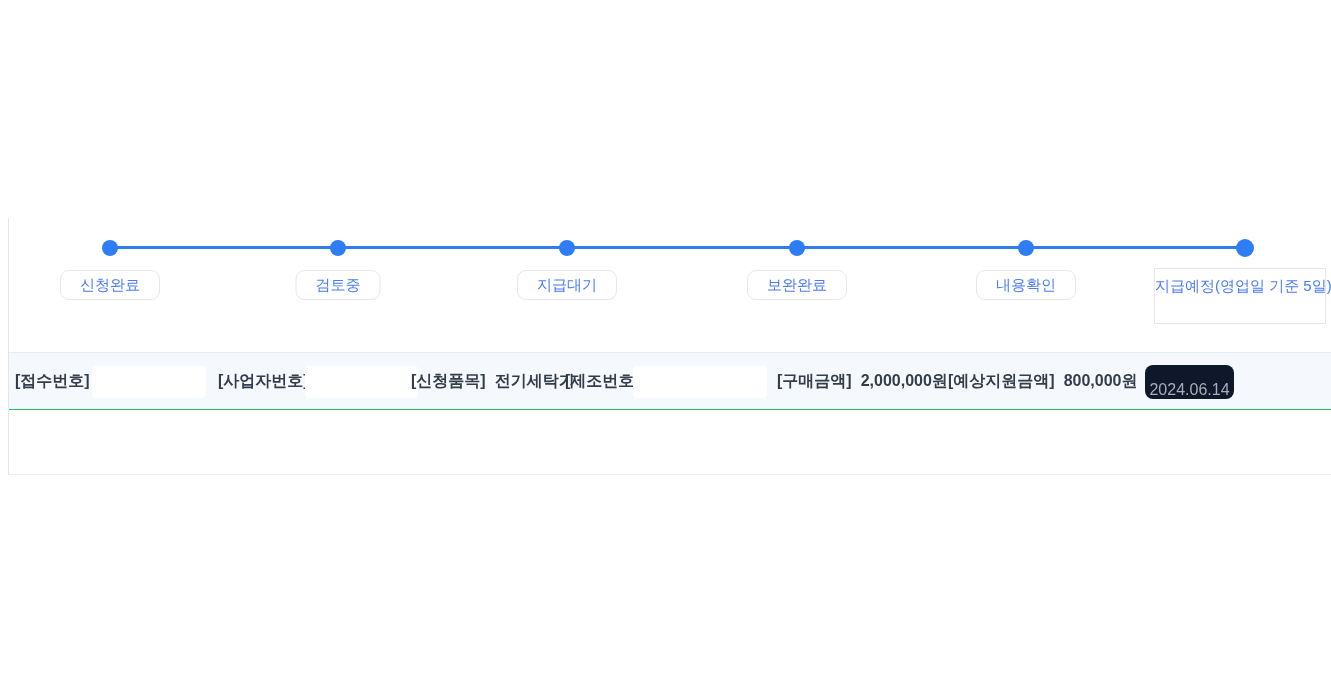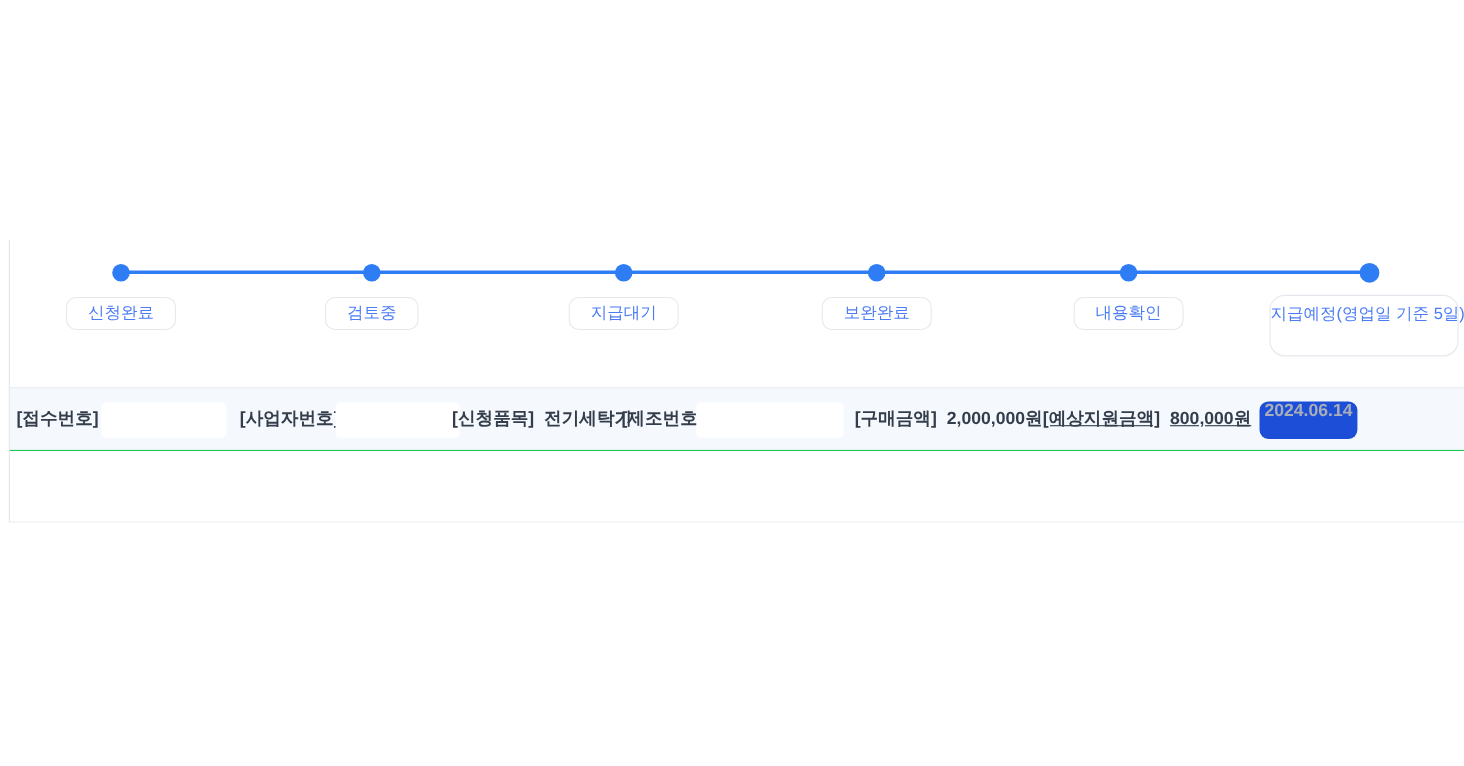--- a/index.html
+++ b/index.html
@@ -71,21 +71,21 @@
   .step-pill.p3 { left: 567px; }
   .step-pill.p4 { left: 797px; }
   .step-pill.p5 { left: 1026px; }
 
   .step-pill-final {
     position: absolute;
     left: 1154px; top: 268px;
     width: 172px; height: 56px;
     background: #ffffff;
     border: 1px solid #e5e8ed;
-    border-radius: 14px;
+    border-radius: 0;
     box-sizing: border-box;
     text-align: center;
     padding-top: 7px;
   }
   .step-pill-final .final-label {
     display: block;
     color: #4b7bf5;
     font-size: 15px;
     font-weight: 500;
     line-height: 20px;
@@ -119,45 +119,45 @@
     font-size: 16px;
     font-weight: 600;
     color: #333d4b;
     white-space: nowrap;
   }
   .field.f-receipt  { left: 6px; }
   .field.f-business { left: 209px; }
   .field.f-item     { left: 402px; justify-content: flex-end; }
   .field.f-serial   { left: 556px; }
   .field.f-purchase { left: 768px; align-items: flex-end; }
-  .field.f-support  { left: 939px; text-decoration: underline; }
+  .field.f-support  { left: 939px; }
 
   .blank-box {
     position: absolute;
     top: 13px;
     height: 32px;
     background: #ffffff;
     border-radius: 4px;
   }
   .blank-box.b1 { left: 83px;  width: 114px; }
   .blank-box.b2 { left: 296px; width: 113px; }
   .blank-box.b3 { left: 624px; width: 134px; }
 
   .date-box {
     position: absolute;
     left: 1136px; top: 12px;
     width: 89px; height: 34px;
-    background: #1d4ed8;
+    background: #0f172a;
     border-radius: 8px;
     display: flex;
-    align-items: flex-start;
+    align-items: flex-end;
     justify-content: center;
     color: #a8aeb8;
     font-size: 16px;
-    font-weight: 700;
+    font-weight: 400;
   }
 
   
   .check-button {
     position: absolute;
     left: 18px; top: 425px;
     height: 38px;
     display: inline-flex;
     align-items: center;
     gap: 8px;

